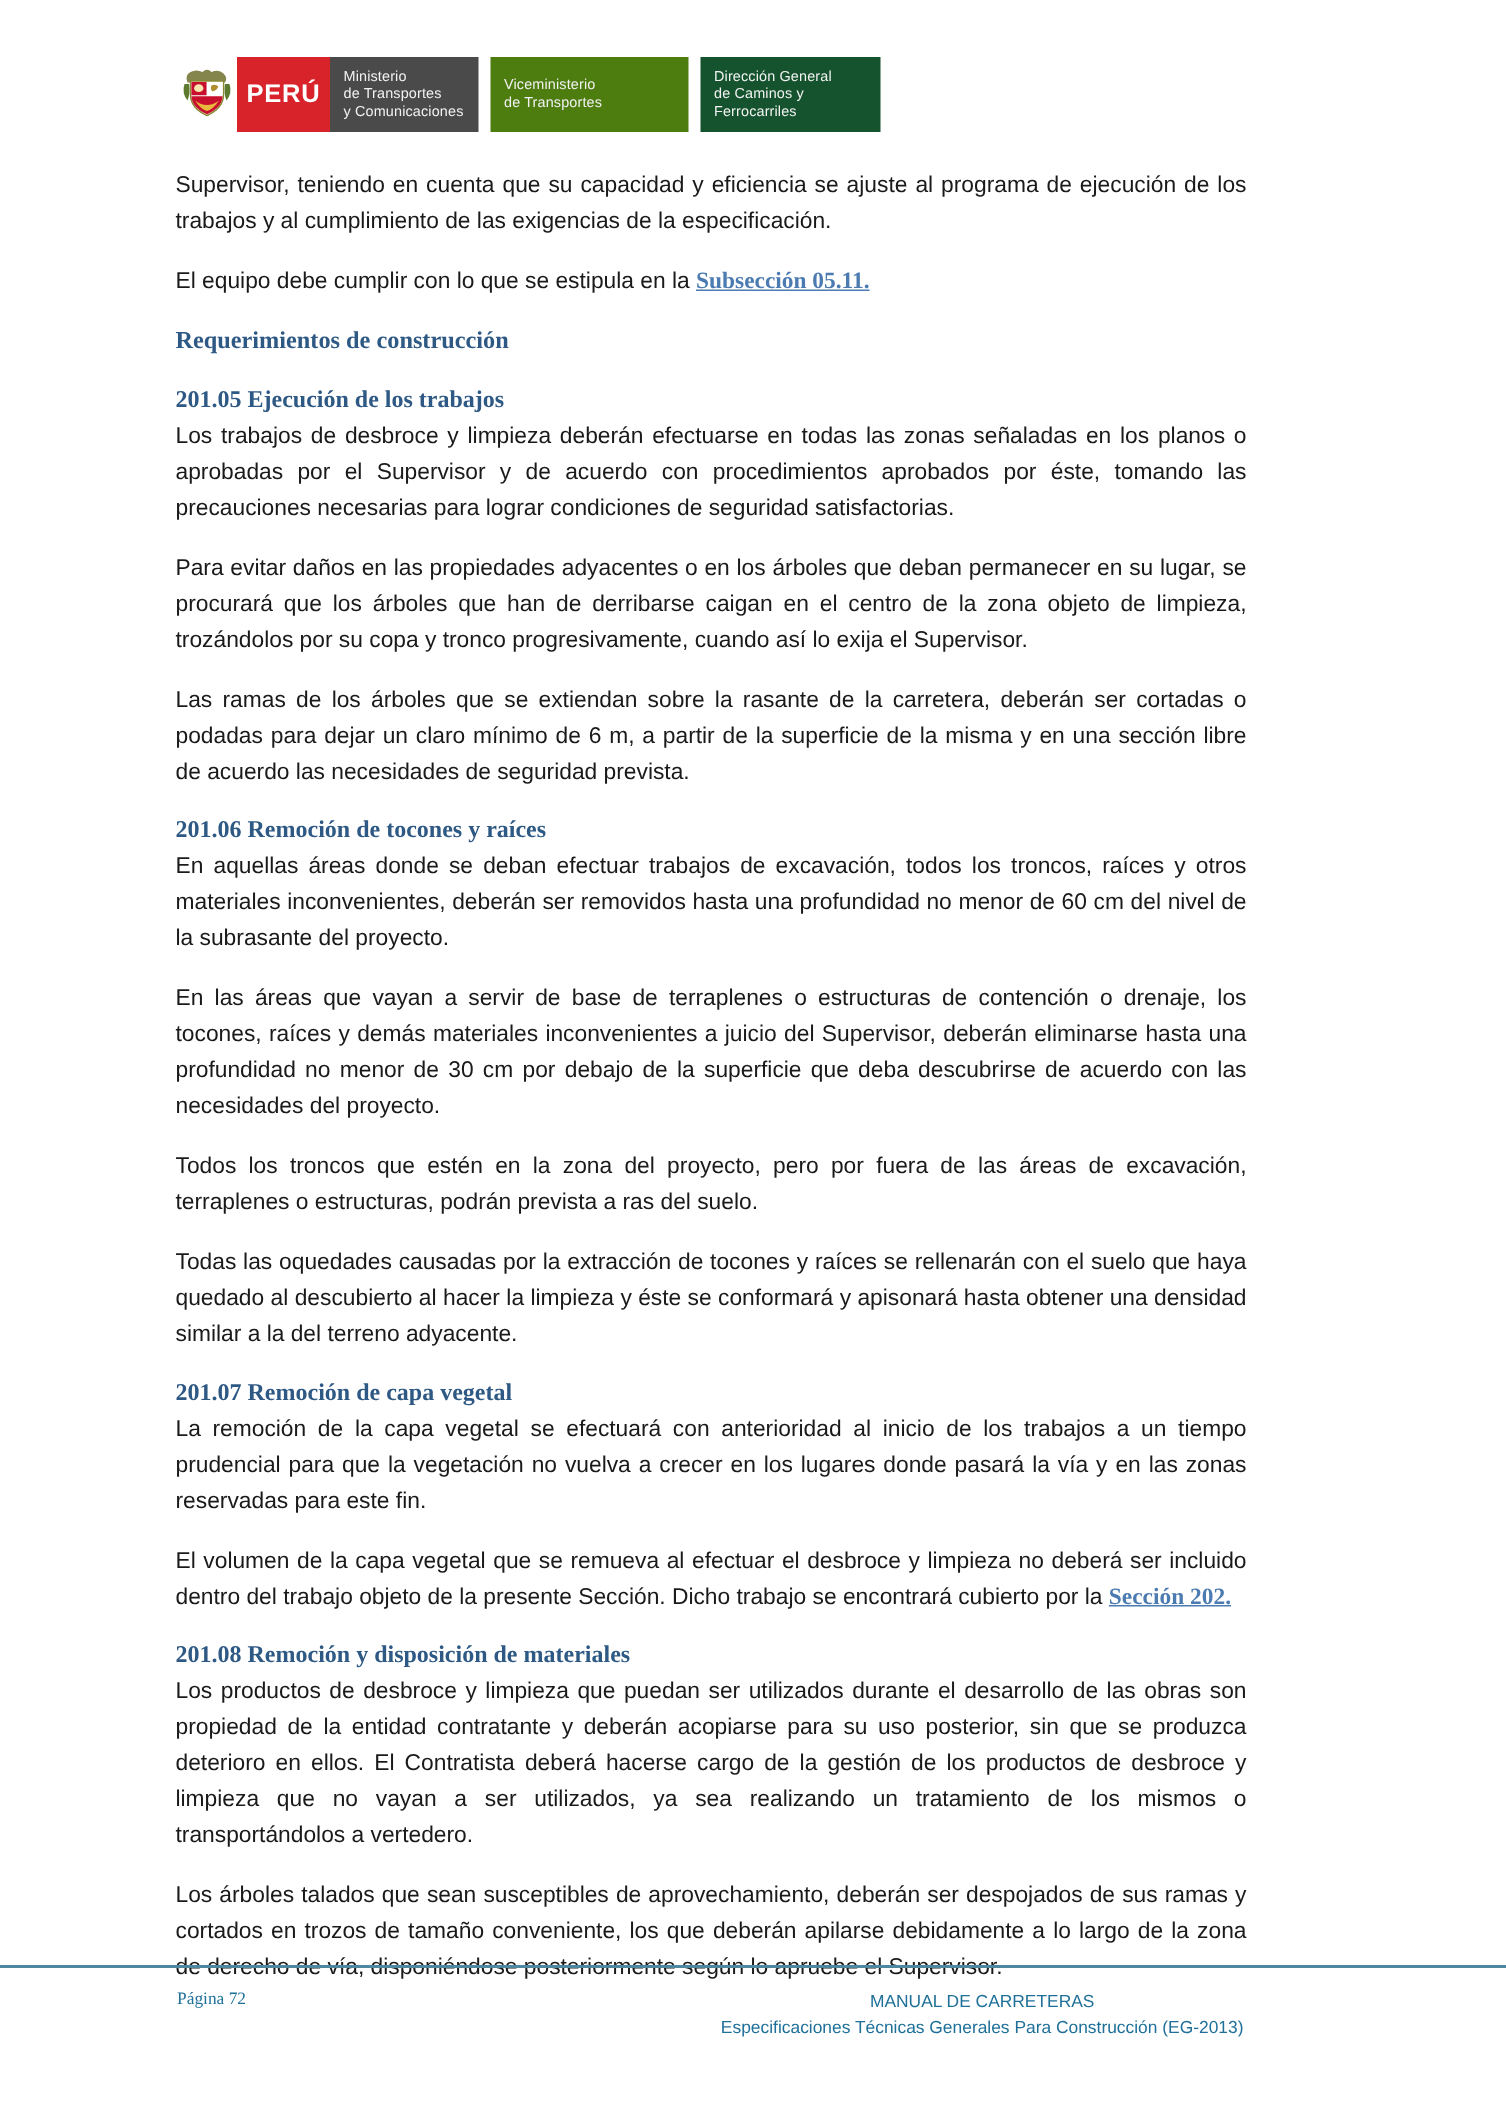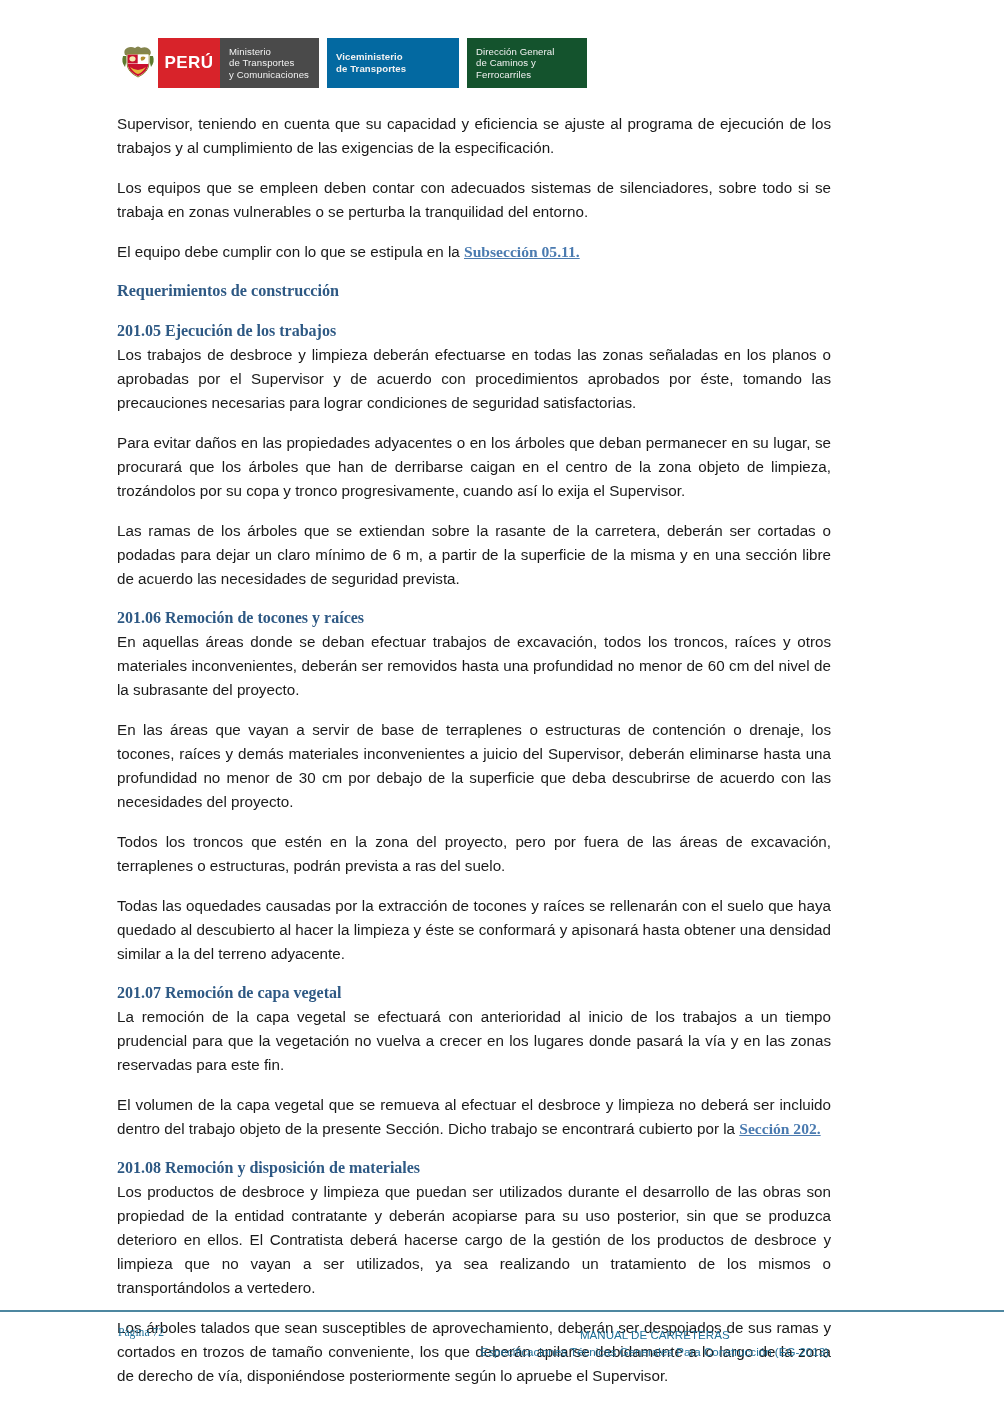--- a/index.html
+++ b/index.html
@@ -63,24 +63,23 @@
     height: 50px;
     box-sizing: border-box;
     display: flex;
     flex-direction: column;
     justify-content: center;
     font-family: "Liberation Sans", sans-serif;
     white-space: nowrap;
     letter-spacing: 0.1px;
   }
   .gray-block.mid {
-    background: #0369a1;
+    background: #4d7c0f;
     margin-left: 8px;
     min-width: 132px;
-    font-weight: bold;
   }
   .gray-block.right {
     background: #14532d;
     margin-left: 8px;
     min-width: 120px;
   }
   .gray-block span { display: block; }
 
   
   .content {
@@ -201,21 +200,20 @@
       <span>Dirección General</span>
       <span>de Caminos y</span>
       <span>Ferrocarriles</span>
     </div>
   </div>
 
   <div class="content">
 
     <p class="body">Supervisor, teniendo en cuenta que su capacidad y eficiencia se ajuste al programa de ejecución de los trabajos y al cumplimiento de las exigencias de la especificación.</p>
 
-    <p class="body">Los equipos que se empleen deben contar con adecuados sistemas de silenciadores, sobre todo si se trabaja en zonas vulnerables o se perturba la tranquilidad del entorno.</p>
 
     <p class="body"><span>El equipo debe cumplir con lo que se estipula en la </span><a class="doclink" href="#">Subsección 05.11.</a></p>
 
     <h1 class="center-head">Requerimientos de construcción</h1>
 
     <h2 class="sec-head">201.05 Ejecución de los trabajos</h2>
     <p class="body">Los trabajos de desbroce y limpieza deberán efectuarse en todas las zonas señaladas en los planos o aprobadas por el Supervisor y de acuerdo con procedimientos aprobados por éste, tomando las precauciones necesarias para lograr condiciones de seguridad satisfactorias.</p>
     <p class="body">Para evitar daños en las propiedades adyacentes o en los árboles que deban permanecer en su lugar, se procurará que los árboles que han de derribarse caigan en el centro de la zona objeto de limpieza, trozándolos por su copa y tronco progresivamente, cuando así lo exija el Supervisor.</p>
     <p class="body">Las ramas de los árboles que se extiendan sobre la rasante de la carretera, deberán ser cortadas o podadas para dejar un claro mínimo de 6 m, a partir de la superficie de la misma y en una sección libre de acuerdo las necesidades de seguridad prevista.</p>
 

